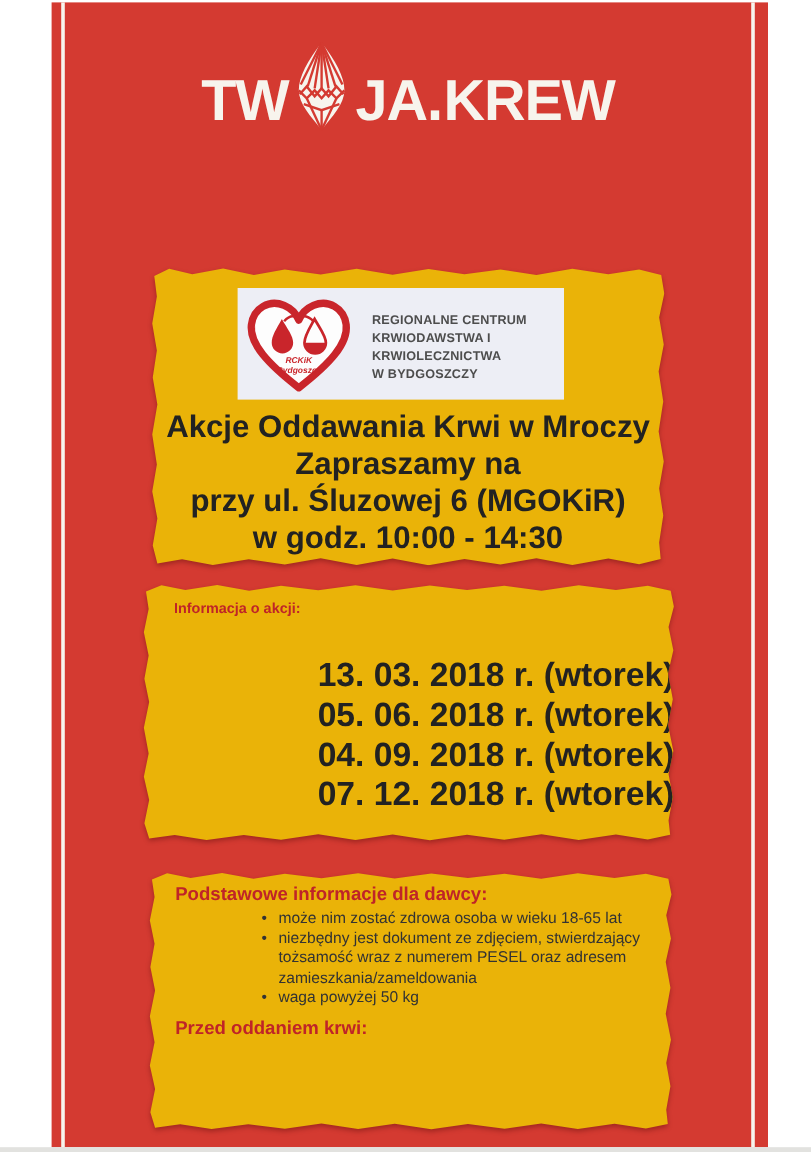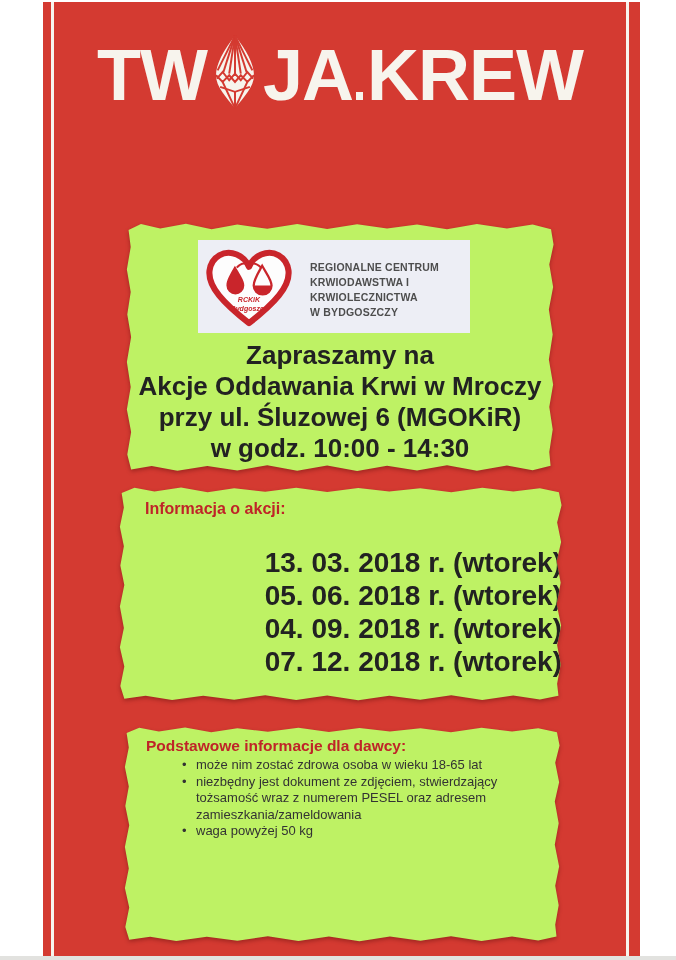--- a/index.html
+++ b/index.html
@@ -6,55 +6,55 @@
   .page{position:relative;width:676px;height:960px;background:#ffffff;overflow:hidden;
         font-family:"Liberation Sans","DejaVu Sans",sans-serif;}
   .poster-red{position:absolute;left:43px;right:36px;top:2px;bottom:4px;background:#d43a31;}
   .frame-line{position:absolute;top:2px;bottom:4px;width:3px;background:#f7f4ed;}
   .frame-line.left{left:51px;}
   .frame-line.right{left:626px;}
   .page-bottom-strip{position:absolute;left:0;right:0;bottom:0;height:4px;background:#e2e2df;}
 
   
   .title{position:absolute;left:53px;width:574px;top:34px;text-align:center;color:#f7f4ed;}
-  .title-line{font-weight:bold;font-size:72px;letter-spacing:-1px;line-height:72px;white-space:nowrap;}
+  .title-line{font-weight:bold;font-size:48px;letter-spacing:-1px;line-height:72px;white-space:nowrap;}
   .title-line1 .diamond-icon{display:inline-block;width:50px;height:76px;margin:0 3px;vertical-align:-10px;}
   .title-dot{display:inline-block;width:7px;height:8px;background:#f7f4ed;margin:0 4px 0 3px;}
 
   
   .paper-wrap{position:absolute;filter:drop-shadow(0 2px 2px rgba(60,0,0,0.35));}
-  .paper{width:100%;height:100%;background:#bef264;box-sizing:border-box;
+  .paper{width:100%;height:100%;background:#eab308;box-sizing:border-box;
     clip-path:polygon(0.6% 3.2%,3.5% 0.8%,8% 2.6%,14% 0.7%,20% 2.9%,26% 1%,33% 2.7%,40% 0.8%,47% 2.8%,54% 0.9%,61% 2.6%,68% 1%,75% 2.9%,82% 0.8%,89% 2.6%,95% 1%,99.3% 2.9%,99.9% 9%,98.9% 17%,99.8% 26%,98.8% 35%,99.7% 45%,98.8% 55%,99.8% 65%,98.9% 74%,99.7% 83%,98.9% 92%,99.2% 97.5%,95% 99.3%,89% 97.4%,82% 99.5%,75% 97.3%,68% 99.4%,61% 97.5%,54% 99.6%,47% 97.4%,40% 99.5%,33% 97.3%,26% 99.4%,19% 97.6%,12% 99.5%,6% 97.6%,1.2% 99%,0.3% 93%,1.2% 84%,0.2% 75%,1.1% 66%,0.2% 56%,1.2% 46%,0.3% 37%,1.1% 28%,0.2% 19%,1.1% 10%);}
 
   .block1{left:126px;top:222px;width:428px;height:250px;}
   .block2{left:119px;top:486px;width:443px;height:215px;}
   .block3{left:124px;top:726px;width:436px;height:216px;}
 
   
   .logo-box{position:absolute;left:72px;top:18px;width:272px;height:93px;background:#edeef5;}
   .heart-logo{position:absolute;left:4px;top:3px;height:87px;width:94px;}
   .org-text{position:absolute;left:112px;top:20px;color:#4d4d4d;font-size:10.5px;line-height:15px;
             letter-spacing:0.2px;font-weight:600;}
 
   
   .invite{position:absolute;left:0;right:0;top:118px;text-align:center;color:#222;
           font-weight:bold;font-size:26px;line-height:31px;}
 
   
-  .section-heading{color:#bf2428;font-weight:bold;font-size:16px;}
+  .section-heading{color:#bf2428;font-weight:bold;font-size:12px;}
   .block2 .section-heading{position:absolute;left:26px;top:14px;}
   .dates{position:absolute;left:0;right:0;top:60px;text-align:right;color:#222;
          font-weight:bold;font-size:28px;line-height:33px;}
 
   
   .block3 .inner{padding:12px 18px 0 22px;}
   .block3 .section-heading{font-size:15.5px;line-height:16px;}
   .bullets{margin:3px 0 0 0;padding:0 0 0 50px;list-style:none;color:#333;
            font-size:13px;line-height:16.5px;}
-  .bullets li{position:relative;}
+  .bullets li{position:relative;margin-left:36px;}
   .bullets li::before{content:"•";position:absolute;left:-14px;top:0;color:#333;}
   .gap{height:10px;}
 </style>
 </head>
 <body>
 
 <div class="page">
   <div class="poster-red"></div>
   <div class="frame-line left"></div>
   <div class="frame-line right"></div>
@@ -96,22 +96,22 @@
           <text x="50" y="63" text-anchor="middle" font-size="7.5" font-style="italic" font-weight="bold" fill="#c9252b">RCKiK</text>
           <text x="50" y="72" text-anchor="middle" font-size="7.5" font-style="italic" font-weight="bold" fill="#c9252b">Bydgoszcz</text>
         </svg>
         <div class="org-text">
           <div>REGIONALNE CENTRUM</div>
           <div>KRWIODAWSTWA I KRWIOLECZNICTWA</div>
           <div>W BYDGOSZCZY</div>
         </div>
       </div>
       <div class="invite">
+        <div>Akcje Oddawania Krwi w Mroczy</div>
         <div>Zapraszamy na</div>
-        <div>Akcje Oddawania Krwi w Mroczy</div>
         <div>przy ul. Śluzowej 6 (MGOKiR)</div>
         <div>w godz. 10:00 - 14:30</div>
       </div>
     </div>
   </div>
 
   <div class="paper-wrap block2">
     <div class="paper">
       <div class="section-heading">Informacja o akcji:</div>
       <div class="dates">
@@ -126,16 +126,17 @@
   <div class="paper-wrap block3">
     <div class="paper">
       <div class="inner">
         <div class="section-heading">Podstawowe informacje dla dawcy:</div>
         <ul class="bullets">
           <li>może nim zostać zdrowa osoba w wieku 18-65 lat</li>
           <li>niezbędny jest dokument ze zdjęciem, stwierdzający tożsamość wraz z numerem PESEL oraz adresem zamieszkania/zameldowania</li>
           <li>waga powyżej 50 kg</li>
         </ul>
         <div class="gap"></div>
+        <div class="section-heading">Przed oddaniem krwi:</div>
       </div>
     </div>
   </div>
 </div>
 
 </body></html>

